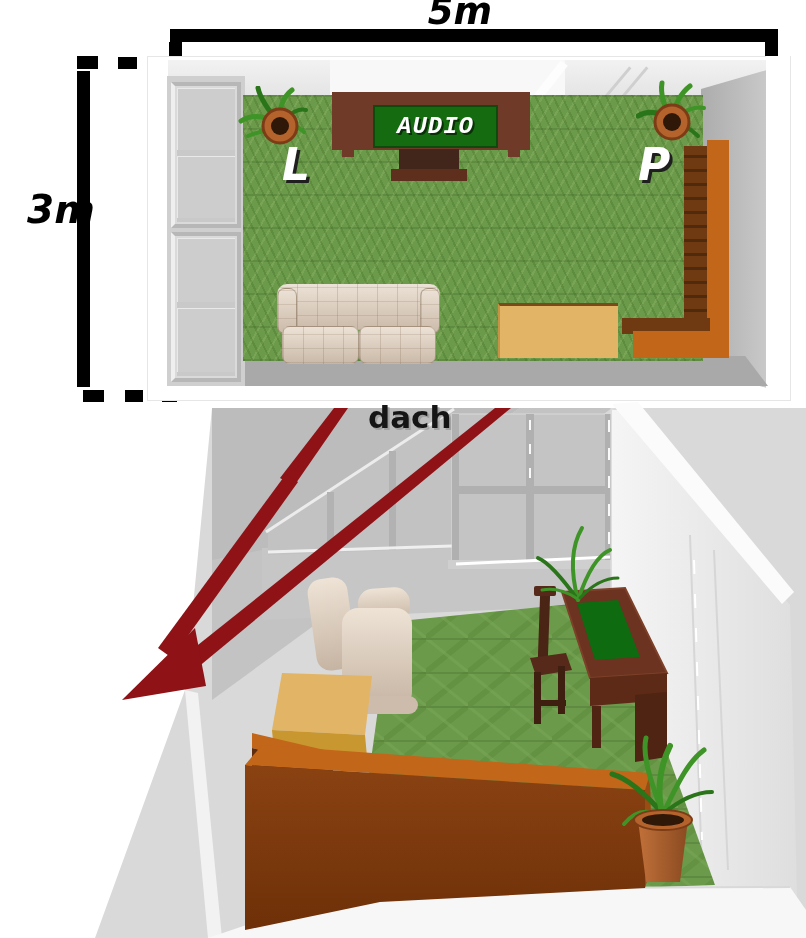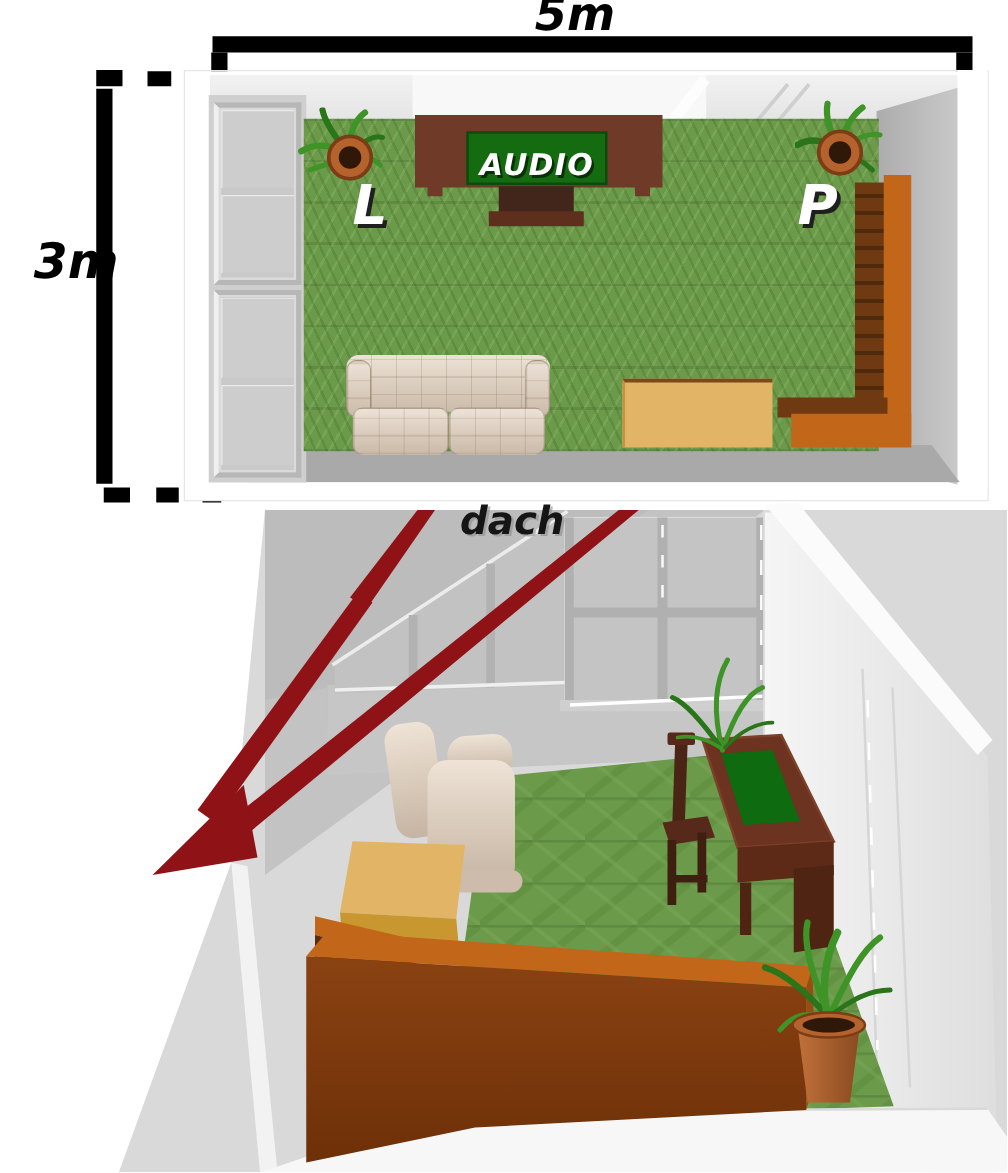--- a/index.html
+++ b/index.html
@@ -29,22 +29,22 @@
   .plan-floor{left:243px;top:95px;width:460px;height:266px;
     background-color:var(--grass_green,#6b9a4a);
     background-image:
       repeating-linear-gradient(65deg, rgba(46,86,22,.20) 0 2px, transparent 2px 8px),
       repeating-linear-gradient(-60deg, rgba(205,228,155,.14) 0 2px, transparent 2px 10px),
       repeating-linear-gradient(180deg, rgba(40,75,18,.18) 0 2px, transparent 2px 33px);}
 
   
   .audio-cab{left:332px;top:92px;width:198px;height:58px;background:var(--audio_cabinet_brown,#6f3b28);}
   .cab-foot{top:149px;width:12px;height:8px;background:var(--audio_cabinet_brown,#6f3b28);}
-  .audio-sign{left:373px;top:105px;width:113px;height:43px;background:var(--audio_sign_green,#156b10);
-              border:2px solid rgba(0,0,0,.3);box-sizing:border-box;display:flex;align-items:flex-end;justify-content:center;}
+  .audio-sign{left:373px;top:105px;width:125px;height:43px;background:var(--audio_sign_green,#156b10);
+              border:2px solid rgba(0,0,0,.3);box-sizing:border-box;display:flex;align-items:center;justify-content:center;font-family:Liberation Mono, monospace;}
   .audio-text{color:#fff;font-weight:bold;font-style:italic;font-size:24px;letter-spacing:1px;
               text-shadow:2px 2px 0 rgba(0,0,0,.55);}
   .tv{left:399px;top:149px;width:60px;height:23px;background:var(--tv_stand_brown,#43261b);}
   .tv-base{left:391px;top:169px;width:76px;height:12px;background:#5d2f1c;}
   .spk-label{color:#fff;font-weight:bold;font-style:italic;font-size:44px;line-height:1;
              text-shadow:3px 3px 0 #1f1f1f;}
   .sofa-top{left:277px;top:282px;width:163px;height:83px;}
   .sofa-part{position:absolute;box-sizing:border-box;
     background-image:
       repeating-linear-gradient(90deg, rgba(125,100,75,.22) 0 1px, transparent 1px 20px),
@@ -55,21 +55,21 @@
   .sofa-seat{top:44px;width:77px;height:38px;border-radius:8px;border:1px solid rgba(110,85,60,.3);}
   .tan-top{left:498px;top:303px;width:120px;height:55px;background:var(--tan_cabinet,#e2b466);
            border-top:3px solid #7a4a1a;border-left:2px solid #c59343;box-sizing:border-box;}
   .cs-vo{left:707px;top:140px;width:22px;height:215px;background:var(--corner_sofa_orange,#c2661a);}
   .cs-vb{left:684px;top:146px;width:24px;height:180px;background:var(--corner_sofa_brown,#6f3a12);
          background-image:repeating-linear-gradient(0deg, rgba(0,0,0,.28) 0 3px, transparent 3px 14px);}
   .cs-hb{left:622px;top:318px;width:88px;height:16px;background:var(--corner_sofa_brown,#6f3a12);}
   .cs-ho{left:633px;top:331px;width:96px;height:27px;background:var(--corner_sofa_orange,#c2661a);}
 
   
-  .lbl-dach{left:368px;top:402px;font-size:31px;font-weight:bold;font-style:italic;color:#151515;
+  .lbl-dach{left:368px;top:402px;font-size:31px;font-weight:bold;color:#151515;
             text-shadow:2px 2px 0 rgba(135,135,135,.55);line-height:1;}
 </style>
 </head>
 <body>
 
 <div class="screen">
 
   <div>
     <div class="abs dim-black" style="left:170px;top:29px;width:608px;height:13px;"></div>
     <div class="abs dim-black" style="left:169px;top:42px;width:13px;height:27px;"></div>

